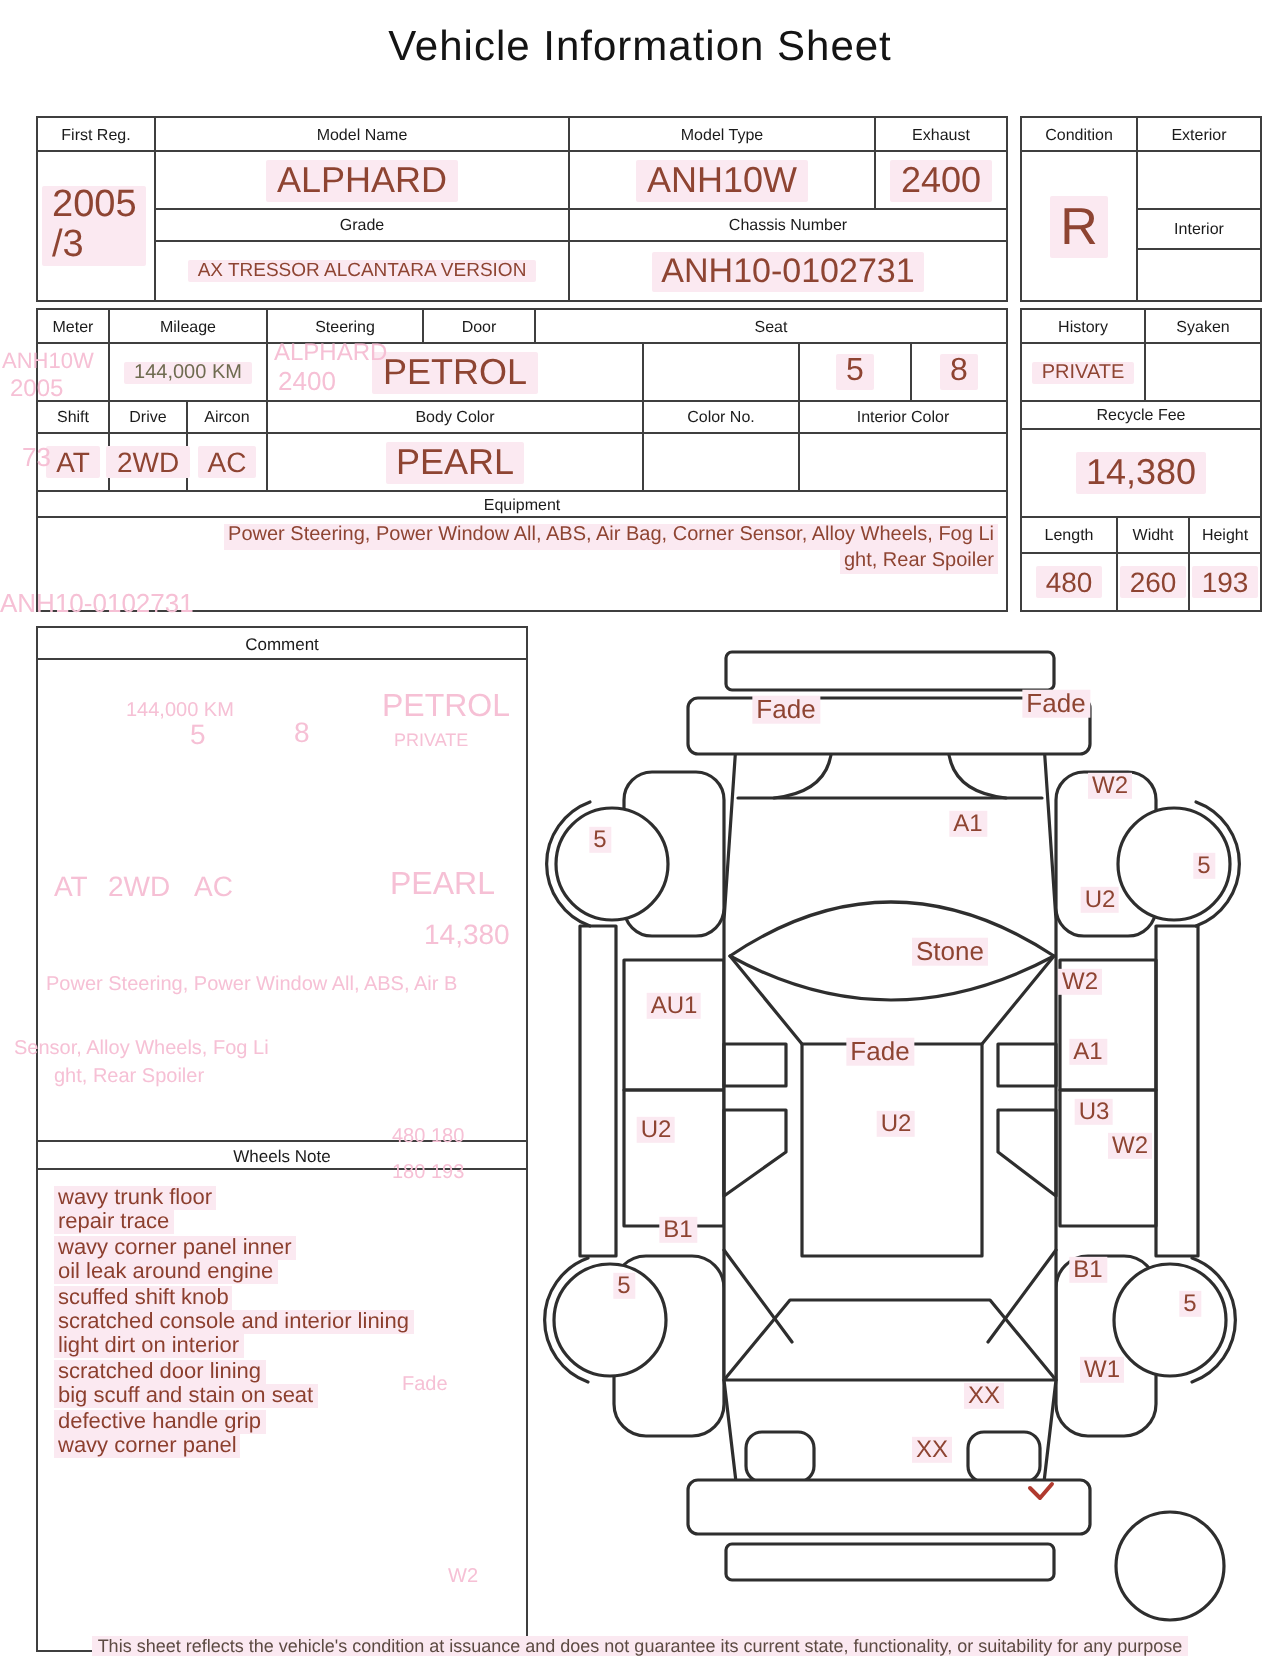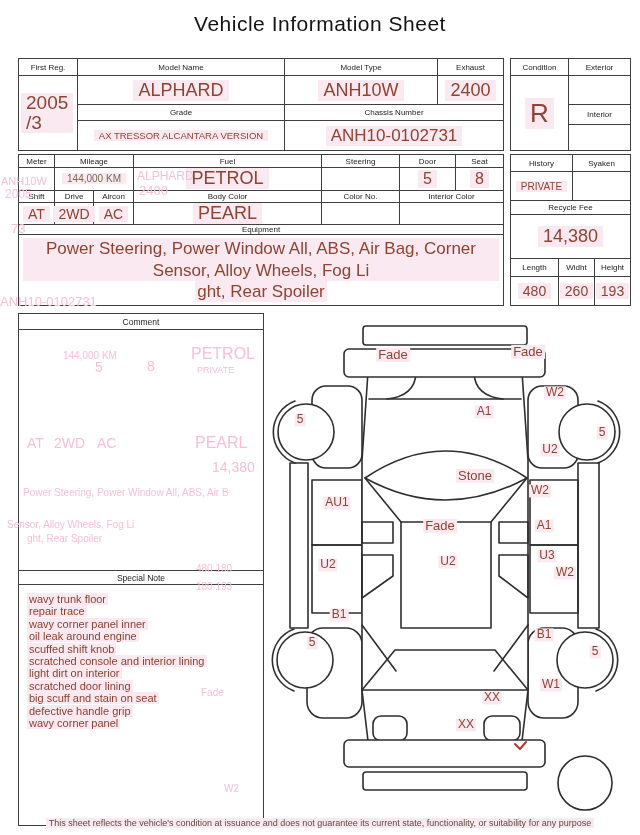--- a/index.html
+++ b/index.html
@@ -31,21 +31,21 @@
   .chassis-lbl{grid-column:3/5;}
   .chassis-val{grid-column:3/5;}
   
   .b1r{left:510px;top:58px;width:121px;height:93px;display:grid;
        grid-template-columns:58px 61px;grid-template-rows:17px 29px 20px 25px;}
   .cond-val{grid-row:2/5;grid-column:1;}
   
   .frow{display:flex;box-sizing:border-box;}
   .b2l{left:18px;top:154px;width:486px;height:152px;display:flex;flex-direction:column;}
   .b2r{left:510px;top:154px;width:121px;height:152px;display:flex;flex-direction:column;}
-  .equip-text{display:block;padding:3px 4px;font-size:17px;line-height:1.25;color:var(--accent_text);text-align:center;}
+  .equip-text{display:block;padding:3px 4px;font-size:10px;line-height:1.25;color:var(--accent_text);text-align:right;}
   .equip-text div{background:var(--highlight_bg);display:inline-block;padding:0 2px;}
   
   .nbox{left:18px;top:313px;width:246px;height:513px;display:flex;flex-direction:column;}
   .nb-hdr{height:15px;border-bottom:1px solid var(--border);display:flex;align-items:center;justify-content:center;font-size:8.5px;color:var(--header_text);}
   .nb-comment{height:240px;position:relative;}
   .nb-hdr2{height:13px;border-top:1px solid var(--border);border-bottom:1px solid var(--border);
            display:flex;align-items:center;justify-content:center;font-size:8.5px;color:var(--header_text);}
   .nb-notes{flex:1;padding:8px 0 0 8px;}
   .note-line{font-size:11px;line-height:12.4px;color:var(--note_text);white-space:nowrap;}
   .note-line span{background:var(--highlight_bg);padding:0 2px;}
@@ -108,21 +108,20 @@
       </div>
     <div class="cell bB" style="grid-column:2"></div>
     <div class="cell hdr bB" style="grid-column:2">Interior</div>
     <div class="cell" style="grid-column:2"></div>
   </div>
 
   <div class="box b2l">
     <div class="frow" style="height:17px">
       <div class="cell hdr bR bB" style="width:36px">Meter</div>
       <div class="cell hdr bR bB" style="width:79px">Mileage</div>
-      <div class="cell hdr bR bB" style="width:188px">Fuel</div>
       <div class="cell hdr bR bB" style="width:78px">Steering</div>
       <div class="cell hdr bR bB" style="width:56px">Door</div>
       <div class="cell hdr bB" style="flex:1">Seat</div>
     </div>
     <div class="frow" style="height:29px">
       <div class="cell bR bB" style="width:36px"></div>
       <div class="cell val v10 mileage bR bB" style="width:79px">
           <span class="hl">144,000 KM</span>
         </div>
       <div class="cell val v18 bR bB" style="width:188px">
@@ -204,21 +203,21 @@
         </div>
       <div class="cell val v14" style="flex:1">
           <span class="hl">193</span>
         </div>
     </div>
   </div>
 
   <div class="box nbox">
     <div class="nb-hdr">Comment</div>
     <div class="nb-comment"></div>
-    <div class="nb-hdr2">Special Note</div>
+    <div class="nb-hdr2">Wheels Note</div>
     <div class="nb-notes" id="note-list">
         <div class="note-line"><span>wavy trunk floor</span></div>
         <div class="note-line"><span>repair trace</span></div>
         <div class="note-line"><span>wavy corner panel inner</span></div>
         <div class="note-line"><span>oil leak around engine</span></div>
         <div class="note-line"><span>scuffed shift knob</span></div>
         <div class="note-line"><span>scratched console and interior lining</span></div>
         <div class="note-line"><span>light dirt on interior</span></div>
         <div class="note-line"><span>scratched door lining</span></div>
         <div class="note-line"><span>big scuff and stain on seat</span></div>

